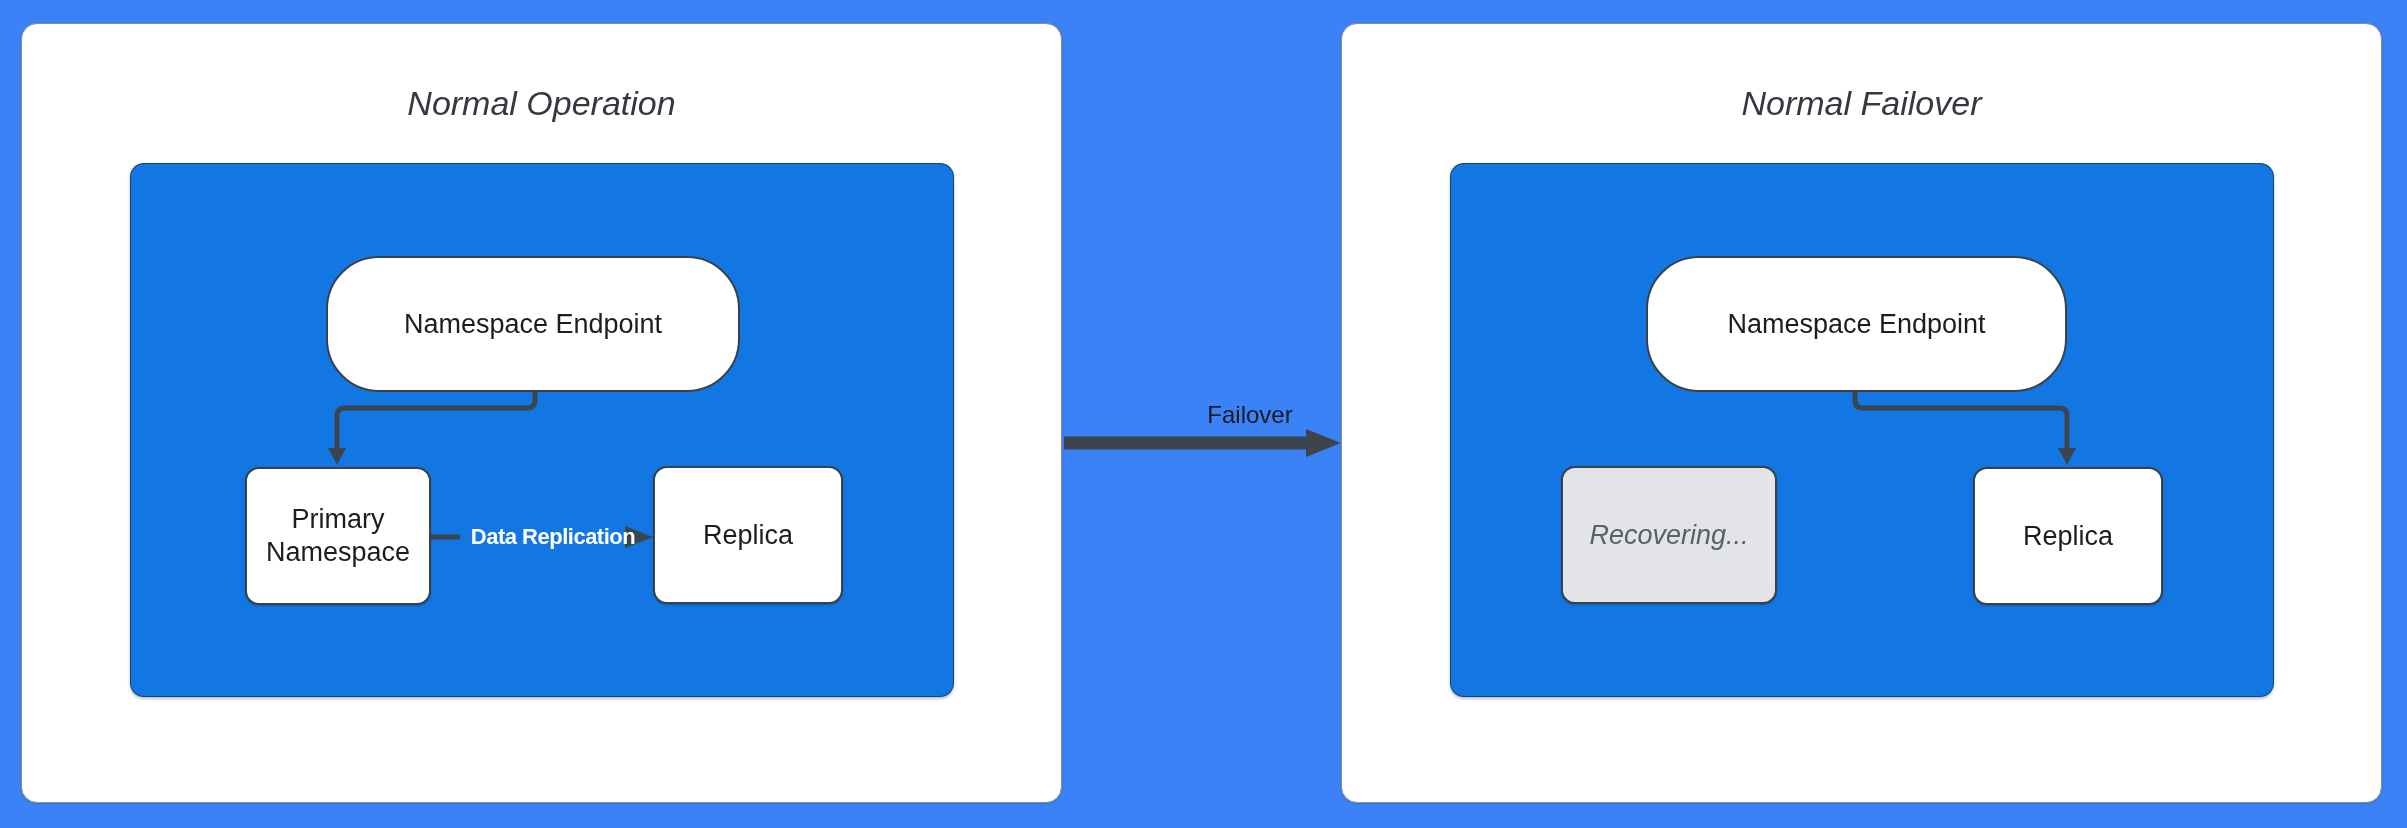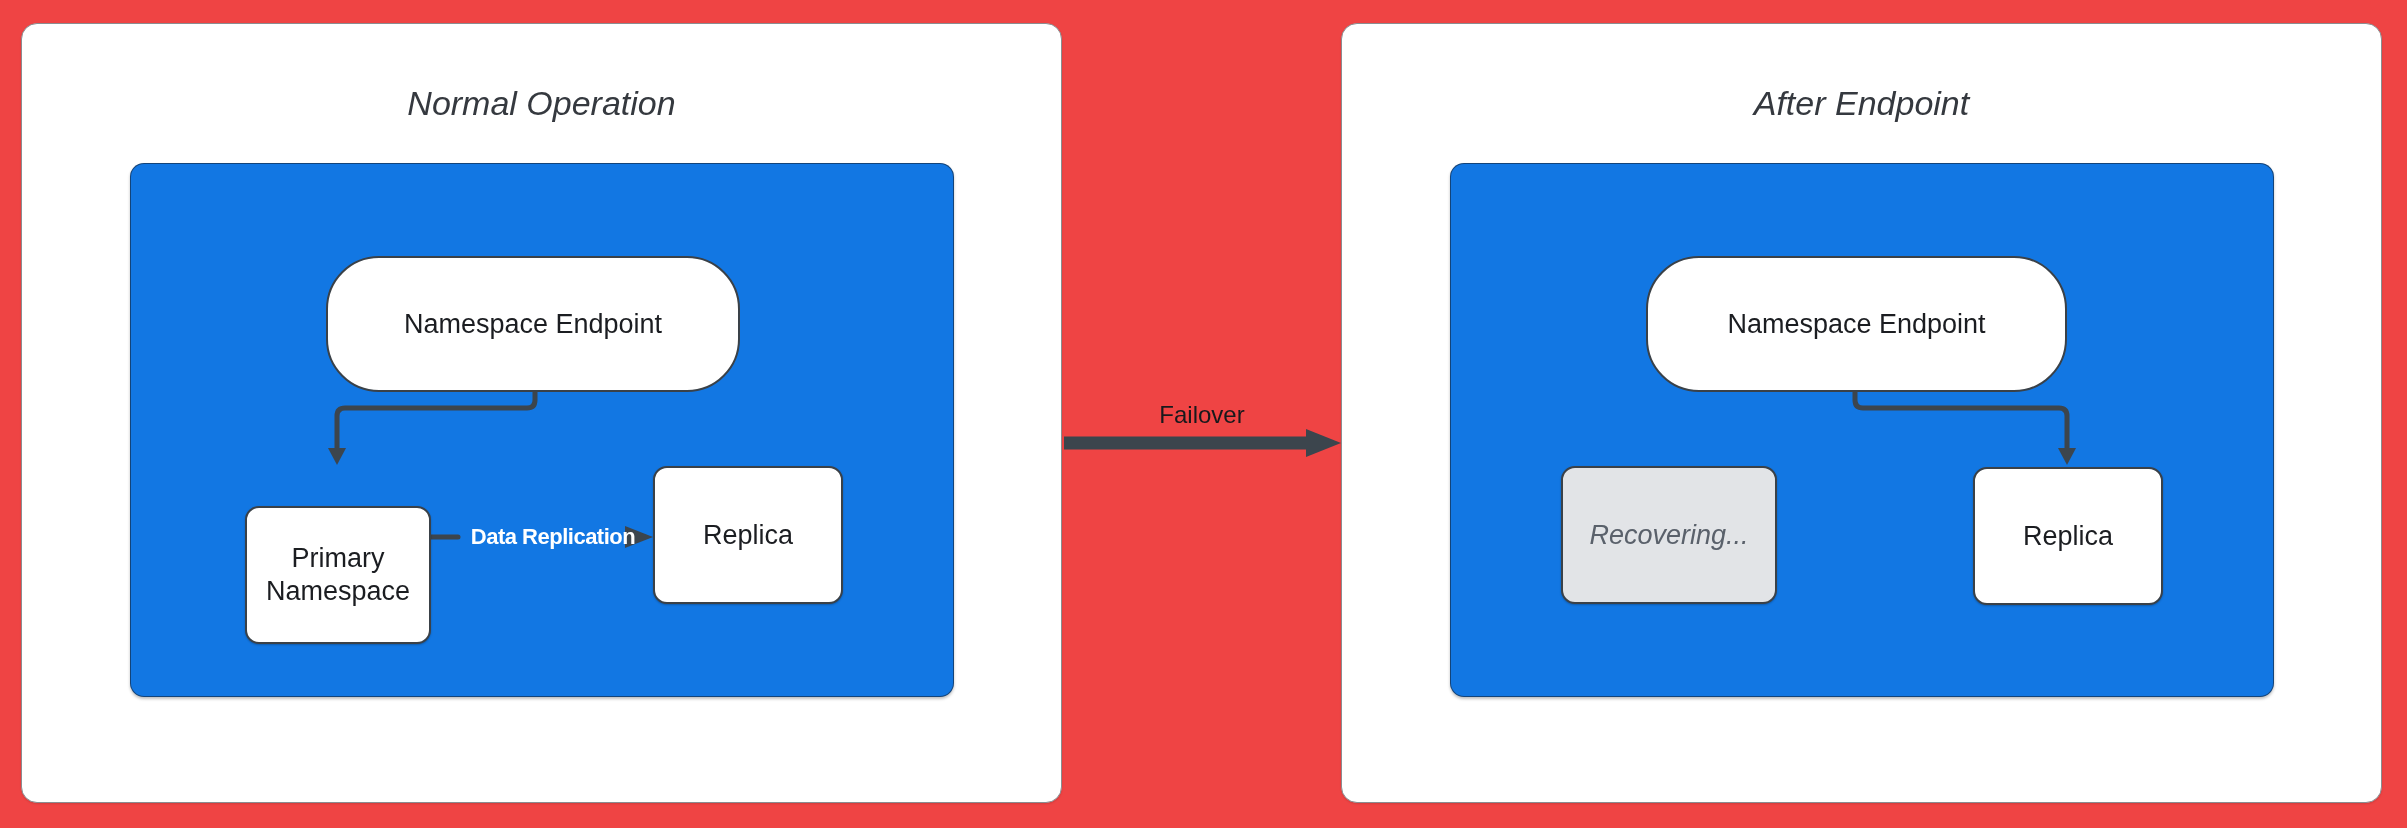--- a/index.html
+++ b/index.html
@@ -15,21 +15,21 @@
   }
   *{margin:0;padding:0;box-sizing:border-box;}
   body{
     background:#ffffff;
     font-family:"Liberation Sans","DejaVu Sans",sans-serif;
   }
   .canvas{
     position:relative;
     width:2407px;
     height:828px;
-    background:#ef4444;
+    background:#3b82f6;
     overflow:hidden;
   }
   
   .panel{
     position:absolute;
     top:23px;
     width:1041px;
     height:780px;
     background:#ffffff;
     border:1px solid var(--panel-border);
@@ -118,21 +118,21 @@
     align-items:center;
     justify-content:center;
     text-align:center;
     font-size:27px;
     line-height:33px;
     color:var(--node-text);
     z-index:4;
     padding:4px;
     box-shadow:0 1px 2px rgba(0,0,0,0.25);
   }
-  .n-primary{left:245px;top:467px;margin-top:39px;}
+  .n-primary{left:245px;top:467px;}
   .n-replica-left{left:653px;top:466px;width:190px;}
   .n-recovering{
     left:1561px;top:466px;width:216px;
     background:var(--recovering-fill);
     color:var(--recovering-text);
     font-style:italic;
   }
   .n-replica-right{left:1973px;top:467px;width:190px;}
 
   
@@ -143,38 +143,38 @@
     display:flex;align-items:center;justify-content:center;
     font-size:22px;
     font-weight:700;
     letter-spacing:-0.5px;
     white-space:nowrap;
     color:var(--replication-label-text);
     z-index:5;
   }
   .failover-label{
     position:absolute;
-    left:1062px;top:400px;
+    left:1110px;top:400px;
     width:280px;height:30px;
     display:flex;align-items:center;justify-content:center;
     font-size:24px;
     color:#17191C;
     z-index:5;
   }
 </style>
 </head>
 <body>
 
 <div class="canvas">
 
   <div class="panel panel-left"></div>
   <div class="panel panel-right"></div>
 
   <div class="panel-title t-left">Normal Operation</div>
-  <div class="panel-title t-right">After Endpoint</div>
+  <div class="panel-title t-right">Normal Failover</div>
 
   <div class="cluster c-left"></div>
   <div class="cluster c-right"></div>
 
   <svg class="wires" viewBox="0 0 2407 828">
 
     <path class="connector" d="M535 358 L535 400 Q535 408 527 408 L345 408 Q337 408 337 416 L337 449"></path>
     <polygon class="arrowhead" points="337,465 328,448 346,448"></polygon>
 
     <path class="connector" d="M430 537 L458 537"></path>

